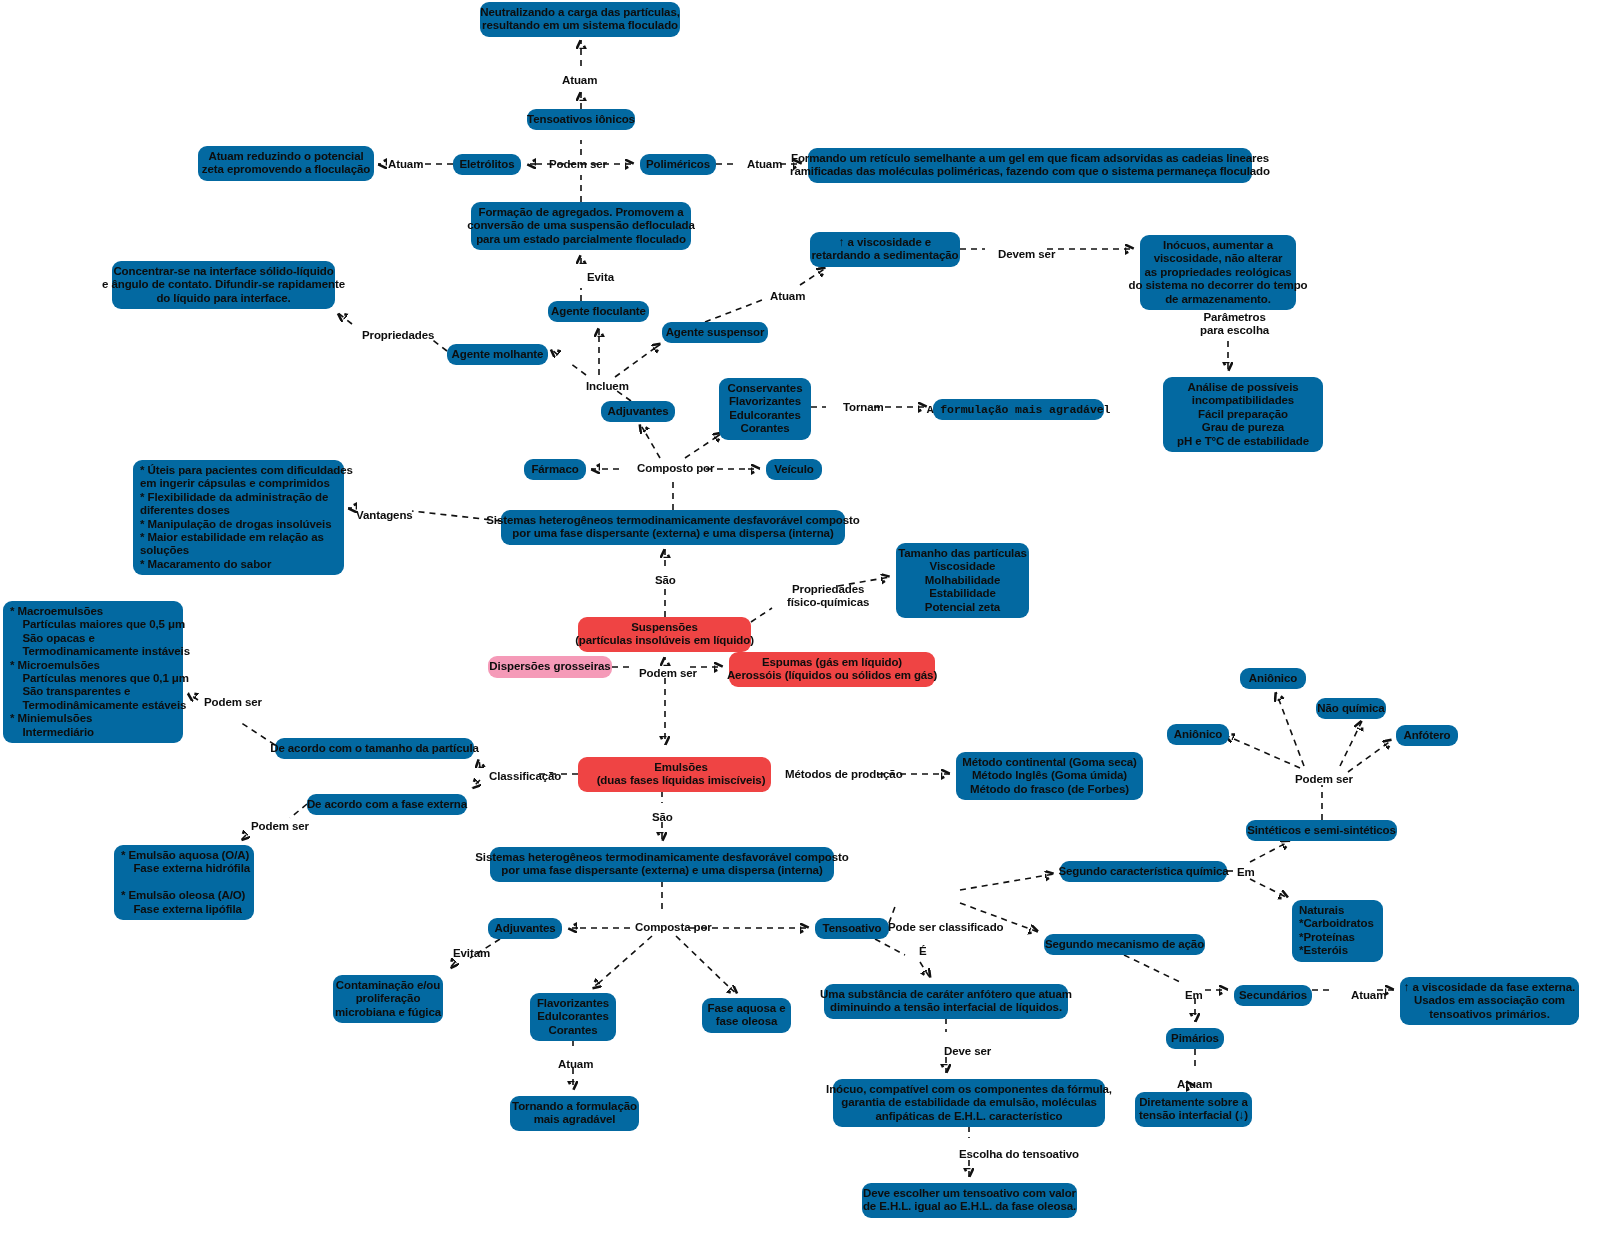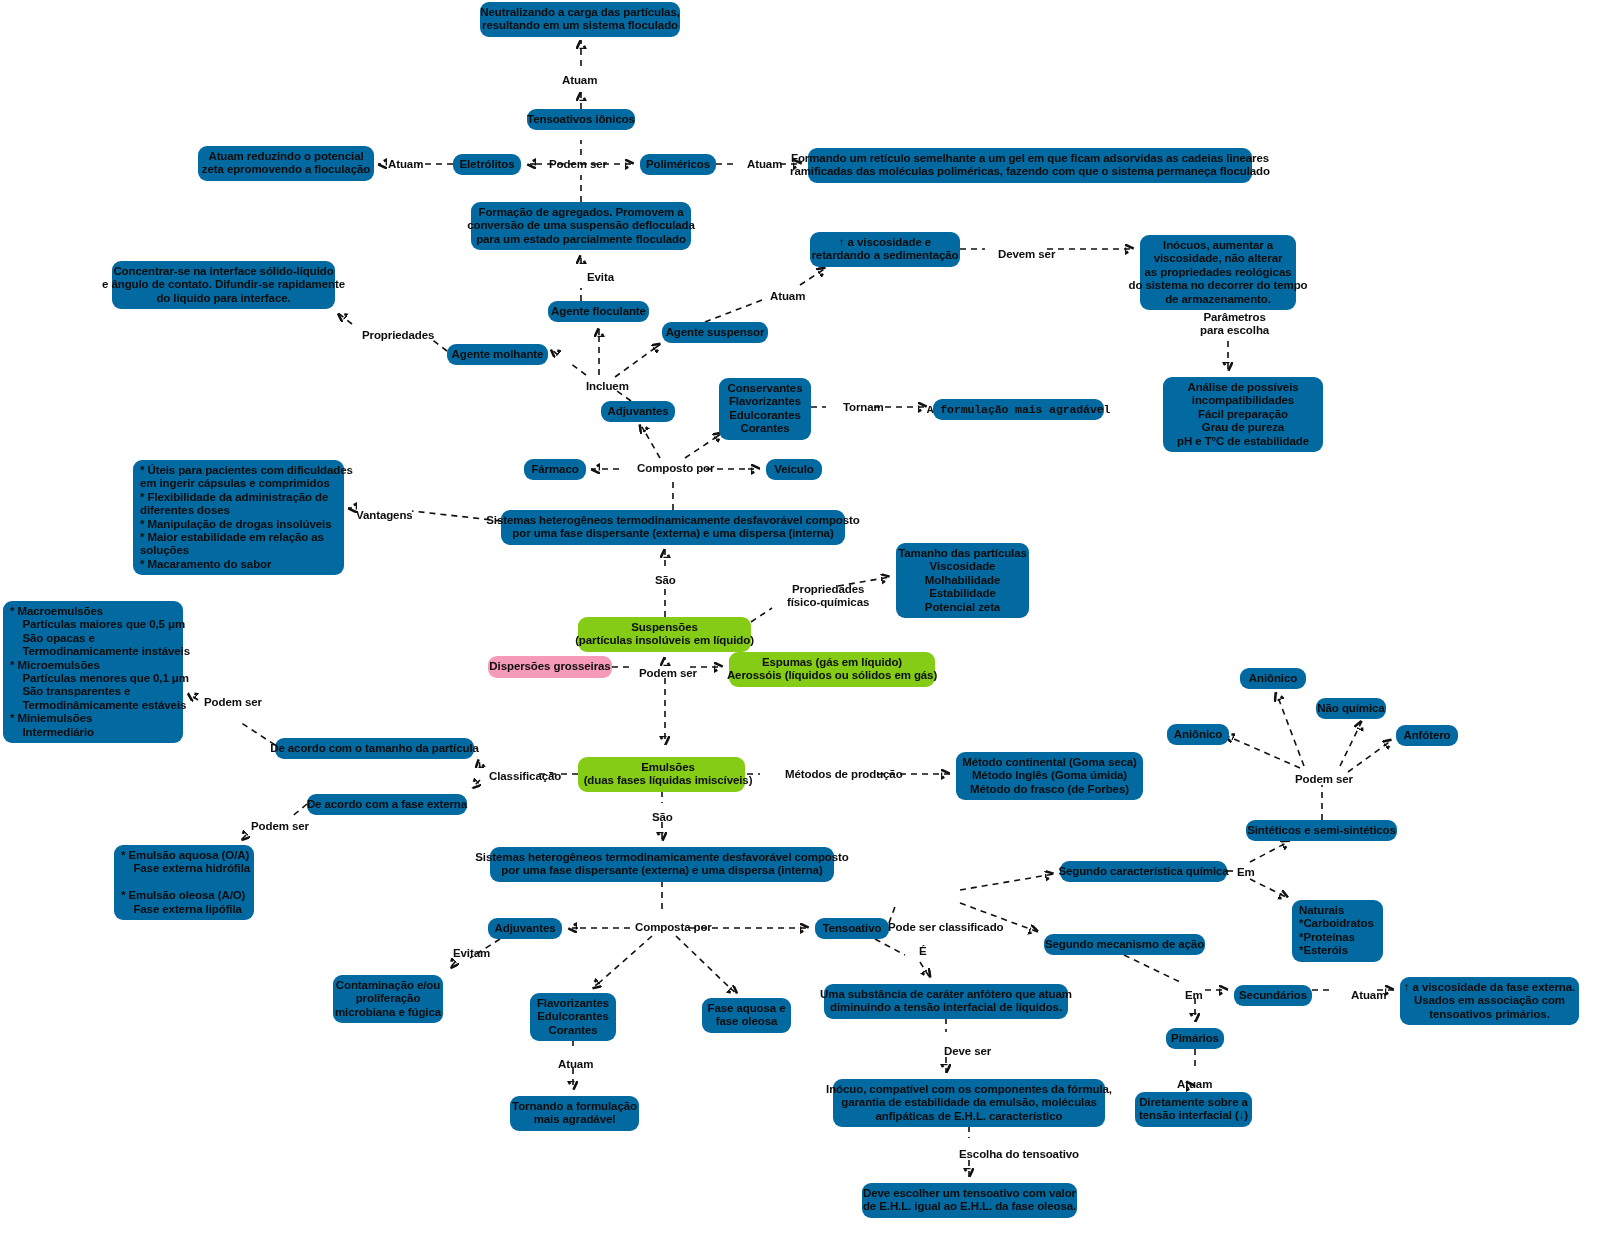--- a/index.html
+++ b/index.html
@@ -20,21 +20,21 @@
     font-weight:bold;
     line-height:13.4px;
     text-align:center;
     display:flex;
     align-items:center;
     justify-content:center;
     padding:4px 7px;
     white-space:pre;
     letter-spacing:-0.1px;
   }
-  .node.green{background:#84cc16;}
+  .node.green{background:#ef4444;}
   .node.pink{background:#f59ab8;}
   .node.left{text-align:left;justify-content:flex-start;}
   .label{
     position:absolute;
     color:#0d0d0d;
     font-size:11.5px;
     font-weight:bold;
     line-height:13px;
     white-space:pre;
     text-align:center;
@@ -259,21 +259,21 @@
 * Miniemulsões
     Intermediário</div>
       <div class="node pink" style="left: 488px; top: 656px; width: 124px; min-height: 22px;">Dispersões grosseiras</div>
       <div class="node green" style="left: 729px; top: 652px; width: 206px; min-height: 34px;">Espumas (gás em líquido)
 Aerossóis (líquidos ou sólidos em gás)</div>
       <div class="node" style="left: 1240px; top: 668px; width: 66px; min-height: 21px;">Aniônico</div>
       <div class="node" style="left: 1316px; top: 698px; width: 70px; min-height: 21px;">Não química</div>
       <div class="node" style="left: 1167px; top: 724px; width: 62px; min-height: 21px;">Aniônico</div>
       <div class="node" style="left: 1396px; top: 725px; width: 62px; min-height: 21px;">Anfótero</div>
       <div class="node" style="left: 275px; top: 738px; width: 199px; min-height: 21px;">De acordo com o tamanho da partícula</div>
-      <div class="node green" style="left: 578px; top: 757px; width: 167px; min-height: 34px; padding-left: 20px;">Emulsões
+      <div class="node green" style="left: 578px; top: 757px; width: 193px; min-height: 34px; padding-left: 20px;">Emulsões
 (duas fases líquidas imiscíveis)</div>
       <div class="node" style="left: 956px; top: 752px; width: 187px; min-height: 47px;">Método continental (Goma seca)
 Método Inglês (Goma úmida)
 Método do frasco (de Forbes)</div>
       <div class="node" style="left: 307px; top: 794px; width: 160px; min-height: 21px;">De acordo com a fase externa</div>
       <div class="node" style="left: 1246px; top: 820px; width: 151px; min-height: 21px;">Sintéticos e semi-sintéticos</div>
       <div class="node left" style="left: 114px; top: 845px; width: 140px; min-height: 74px;">* Emulsão aquosa (O/A)
     Fase externa hidrófila
 
 * Emulsão oleosa (A/O)

